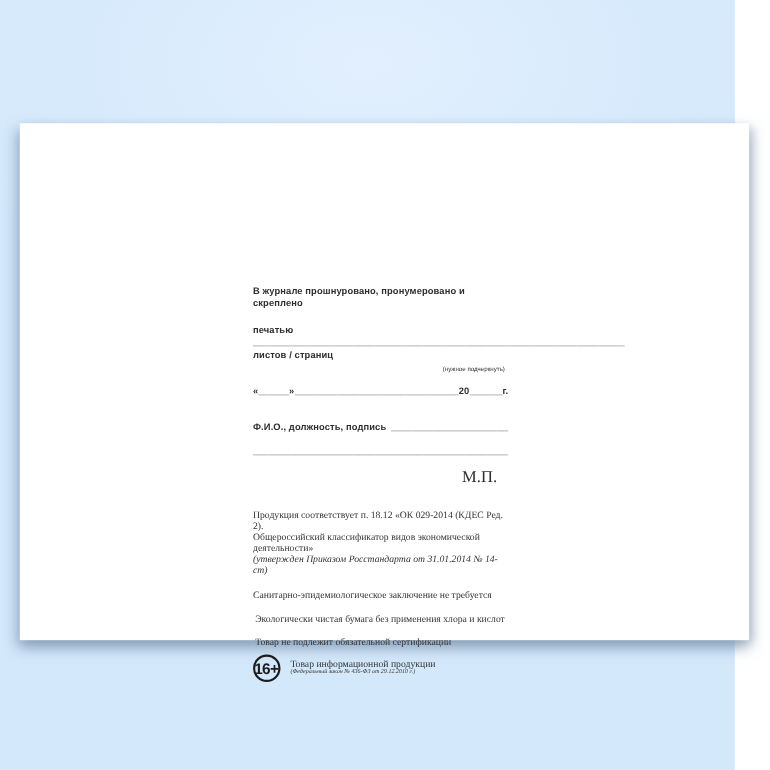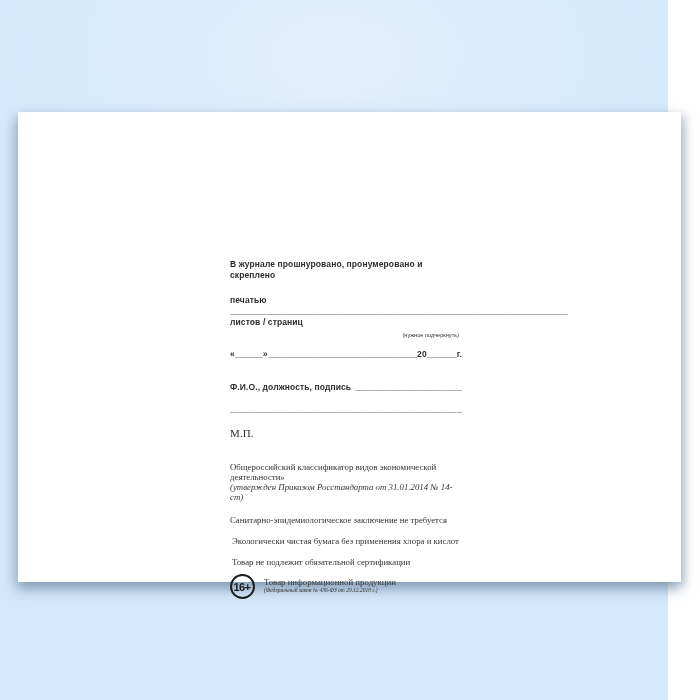--- a/index.html
+++ b/index.html
@@ -47,24 +47,25 @@
   .stamp-row { margin-top: 14px; flex-direction: column; }
   .stamp-label { margin-right: 3px; }
   .note-row { text-align: right; padding-right: 3px; margin-top: 1px; }
   .note { font-weight: normal; font-size: 5.6px; letter-spacing: 0; }
   .date-row { margin-top: 8px; }
   .sig-row { margin-top: 22px; }
   .sig-label { margin-right: 4px; }
   .blank-row { margin-top: 11px; }
   .mp {
     margin-top: 13px;
+    text-align: right;
     padding-right: 10px;
     font-family: "Liberation Serif", serif;
     font-weight: normal;
-    font-size: 11px;
+    font-size: 15px;
   }
   
   .serif-block { font-family: "Liberation Serif", serif; font-size: 8.8px; color: #333333; }
   .para { margin-top: 23px; line-height: 10px; }
   .para span { display: block; }
   .italic { font-style: italic; }
   .single { margin-top: 11px; line-height: 10px; }
   .first-single { margin-top: 13px; }
   .indent1 { padding-left: 2px; }
   
@@ -72,21 +73,21 @@
   .age-circle {
     width: 25px;
     height: 25px;
     border: 2.2px solid #1c1c1c;
     border-radius: 50%;
     display: flex;
     align-items: center;
     justify-content: center;
     font-family: "Liberation Sans", sans-serif;
     font-weight: bold;
-    font-size: 11px;
+    font-size: 14px;
     letter-spacing: -0.6px;
     color: #1c1c1c;
     flex: 0 0 auto;
     padding-right: 1px;
   }
   .badge-text { margin-left: 9px; margin-top: 3px; }
   .badge-title { display: block; line-height: 10px; }
   .badge-law { display: block; font-size: 5.5px; font-style: italic; line-height: 7px; letter-spacing: 0; }
 </style>
 </head>
@@ -126,20 +127,21 @@
 
         <div class="row blank-row">
           <span class="blank grow">______________________________________________________________________</span>
         </div>
 
         <p class="mp">М.П.</p>
       </div>
 
       <div class="serif-block">
         <p class="para">
+          <span>Продукция соответствует п. 18.12 «ОК 029-2014 (КДЕС Ред. 2).</span>
           <span>Общероссийский классификатор видов экономической деятельности»</span>
           <span class="italic">(утвержден Приказом Росстандарта от 31.01.2014 № 14-ст)</span>
         </p>
 
         <p class="single first-single">Санитарно-эпидемиологическое заключение не требуется</p>
         <p class="single indent1">Экологически чистая бумага без применения хлора и кислот</p>
         <p class="single indent1">Товар не подлежит обязательной сертификации</p>
 
         <div class="badge-row">
           <div class="age-circle">16+</div>

